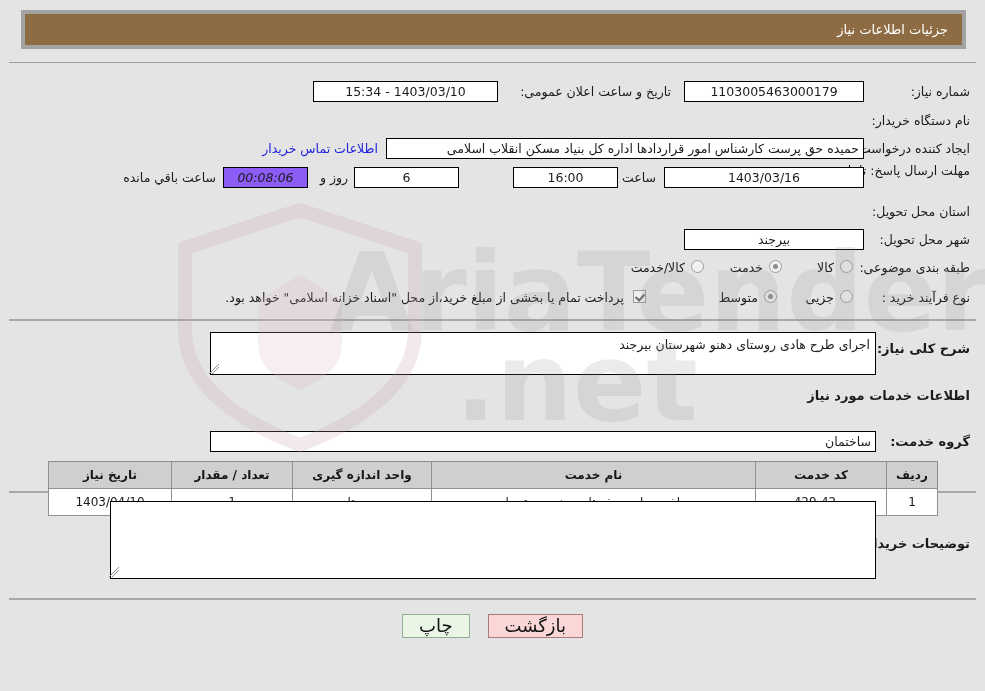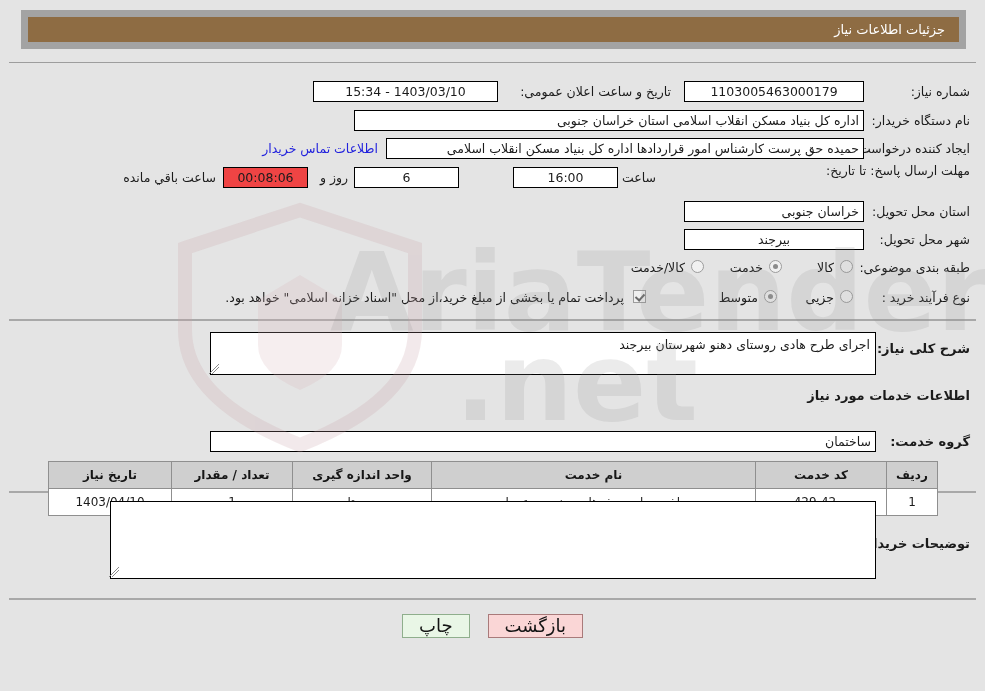--- a/index.html
+++ b/index.html
@@ -29,21 +29,21 @@
   }
 
   
   .titlebar {
     position: absolute;
     left: 21px;
     top: 10px;
     width: 945px;
     height: 39px;
     background: #8e6c43;
-    border: 7px solid #a3a3a3;
+    border: 4px solid #a3a3a3;
     box-sizing: border-box;
     color: #ffffff;
     font-size: 13px;
     display: flex;
     align-items: center;
     justify-content: flex-start;
     padding-right: 14px;
     z-index: 2;
   }
 
@@ -87,21 +87,21 @@
     color: #1b1b1b;
     line-height: 19px;
     height: 21px;
     padding: 0 4px;
     white-space: nowrap;
     overflow: hidden;
     text-align: center;
     font-family: "DejaVu Sans", "Liberation Sans", sans-serif;
   }
   .fld.rt { text-align: right; }
-  .fld.cream { background: #ef4444; }
+  .fld.cream { background: #8b5cf6; font-style: italic; }
 
   .link {
     position: absolute;
     font-size: 12.5px;
     color: #2222dd;
     white-space: nowrap;
     cursor: pointer;
     line-height: 15px;
   }
 
@@ -237,36 +237,35 @@
 
     <div class="section sec-a">
 
       <div class="lbl" style="top:21px; right:6px; width:100px;">شماره نیاز:</div>
       <div class="fld" style="top:18px; right:112px; width:180px;">1103005463000179</div>
 
       <div class="lbl" style="top:21px; right:305px; width:160px;">تاریخ و ساعت اعلان عمومی:</div>
       <div class="fld" style="top:18px; right:478px; width:185px;">1403/03/10 - 15:34</div>
 
       <div class="lbl" style="top:50px; right:6px; width:110px;">نام دستگاه خریدار:</div>
-      <div class="fld rt" style="top:47px; right:112px; width:510px;">اداره کل بنیاد مسکن انقلاب اسلامی استان خراسان جنوبی</div>
 
       <div class="lbl" style="top:78px; right:6px; width:125px;">ایجاد کننده درخواست:</div>
       <div class="fld rt" style="top:75px; right:112px; width:478px; text-align:right;">حمیده حق پرست کارشناس امور قراردادها اداره کل بنیاد مسکن انقلاب اسلامی</div>
       <div class="link" style="top:78px; right:598px;">اطلاعات تماس خریدار</div>
 
       <div class="lbl" style="top:100px; right:6px; width:100px; line-height:16px;">مهلت ارسال پاسخ: تا تاریخ:</div>
+      <div class="fld" style="top:104px; right:112px; width:200px;">1403/03/16</div>
       <div class="lbl" style="top:107px; right:320px;">ساعت</div>
       <div class="fld" style="top:104px; right:358px; width:105px;">16:00</div>
       <div class="fld" style="top:104px; right:517px; width:105px;">6</div>
       <div class="lbl" style="top:107px; right:628px;">روز و</div>
       <div class="fld cream" style="top:104px; right:668px; width:85px;">00:08:06</div>
       <div class="lbl" style="top:107px; right:760px;">ساعت باقي مانده</div>
 
       <div class="lbl" style="top:141px; right:6px; width:110px;">استان محل تحویل:</div>
-      <div class="fld rt" style="top:138px; right:112px; width:180px;">خراسان جنوبی</div>
 
       <div class="lbl" style="top:169px; right:6px; width:110px;">شهر محل تحویل:</div>
       <div class="fld rt" style="top:166px; right:112px; width:180px;text-align:center;">بیرجند</div>
 
       <div class="lbl" style="top:197px; right:6px; width:110px;">طبقه بندی موضوعی:</div>
 
       <div class="radio" style="top:197px; right:123px;"></div>
       <div class="lbl" style="top:197px; right:142px;">کالا</div>
 
       <div class="radio on" style="top:197px; right:194px;"></div>

